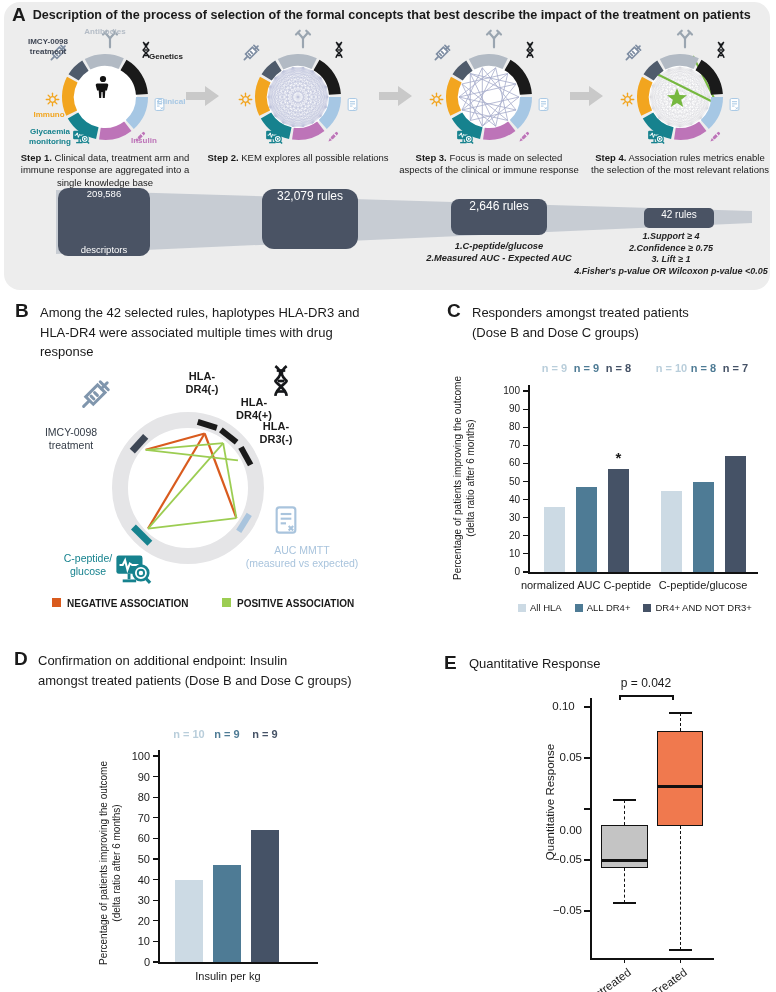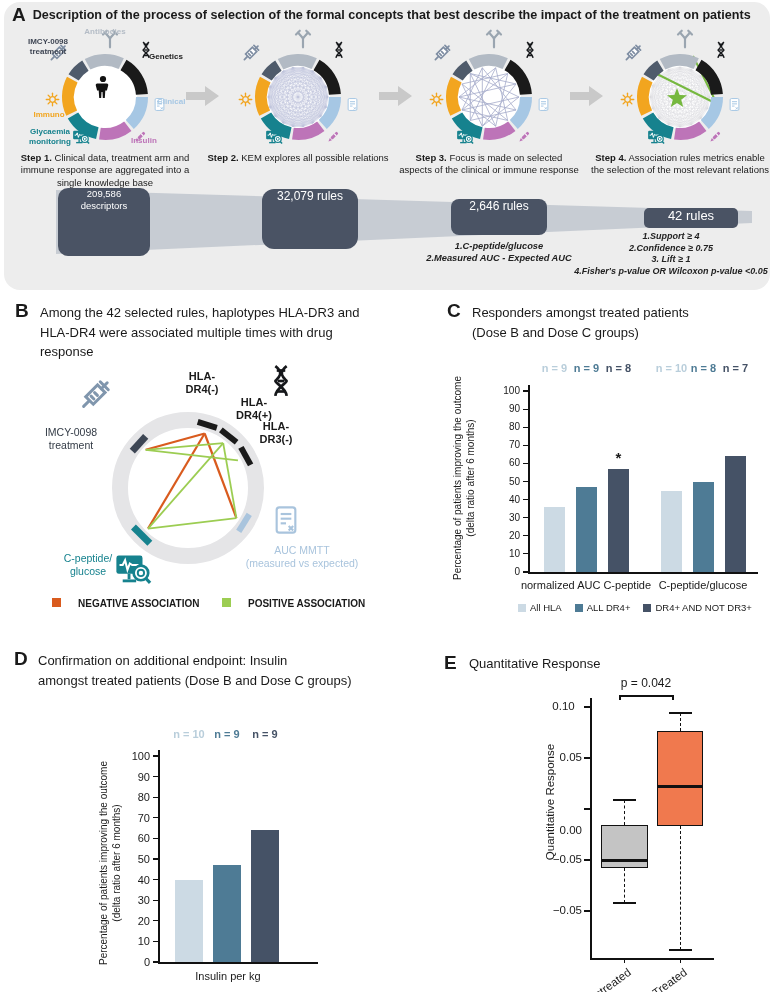--- a/index.html
+++ b/index.html
@@ -10,44 +10,44 @@
   #pA-bg{left:4px;top:2px;width:766px;height:288px;background:#ededed;border-radius:16px}
   #pA-title{left:12px;top:8px;width:756px;font-size:12.6px;font-weight:700;display:flex;align-items:flex-start;gap:7px}
   #pA-title .plabel{margin-top:-4px}
   #circles{left:0;top:0;width:776px;height:292px}
   .step-svg{position:absolute;top:28px;width:170px;height:134px}
   .arrow-svg{position:absolute;top:85px;width:34px;height:22px}
   .rlab{position:absolute;font-size:8px;font-weight:700;line-height:1.25;text-align:center}
   .cap{position:absolute;top:152px;width:182px;text-align:center;font-size:9.5px;line-height:1.3}
   #cap1{left:14px}#cap2{left:207px}#cap3{left:398px}#cap4{left:589px}
   #funnel-svg{left:4px;top:2px;width:766px;height:288px}
-  .fbox{position:absolute;background:#4a5364;color:#fff;display:flex;flex-direction:column;align-items:center;justify-content:flex-start;line-height:1.3;text-align:center}
+  .fbox{position:absolute;background:#4a5364;color:#fff;display:flex;flex-direction:column;align-items:center;justify-content:space-between;line-height:1.3;text-align:center}
   #fbox1{left:58px;top:188px;width:92px;height:68px;border-radius:10px;font-size:9.5px}
   #fbox2{left:262px;top:189px;width:96px;height:60px;border-radius:12px;font-size:12px}
   #fbox3{left:451px;top:199px;width:96px;height:36px;border-radius:8px;font-size:12px}
-  #fbox4{left:644px;top:208px;width:94px;height:20px;border-radius:5px;font-size:13px}
+  #fbox4{left:644px;top:208px;width:70px;height:20px;border-radius:5px;font-size:10px}
   .fnotes{position:absolute;font-style:italic;font-weight:600;font-size:9.3px;line-height:1.3;text-align:center;color:#222}
   #fnotes3{left:399px;top:240px;width:200px}
   #fnotes4{left:560px;top:231px;width:222px;font-size:9px}
   
   #pB-label{left:15px;top:300px}
   #pB-title{left:40px;top:303px;width:334px;font-size:13px;line-height:1.5}
   #bwrap{left:18px;top:362px;width:348px;height:244px}
   #bnet{position:absolute;left:0;top:0}
   .bnode{position:absolute;text-align:center;line-height:1.15}
   .bnode.hla{font-size:11px;font-weight:700}
   .bnode.soft{font-size:10.5px;font-weight:400;line-height:1.25}
   #bn-dr4neg{left:158px;top:8px;width:52px}
   #bn-dr4pos{left:212px;top:34px;width:48px}
   #bn-dr3neg{left:234px;top:58px;width:48px}
   #bn-treatment{left:18px;top:64px;width:70px;color:#333b46}
   #bn-auc{left:224px;top:182px;width:120px;color:#a9c4dd}
   #bn-cpep{left:40px;top:190px;width:60px;color:#16828e}
   .bicon{position:absolute}
-  .bleg{position:absolute;display:flex;gap:17px;font-size:10px;font-weight:700}
+  .bleg{position:absolute;display:flex;gap:6px;font-size:10px;font-weight:700}
   #bleg-neg{left:34px;top:236px}
   #bleg-pos{left:204px;top:236px}
   .legsq{display:inline-block;width:9px;height:9px}
   
   #pC-label{left:447px;top:300px}
   #pC-title{left:472px;top:303px;width:260px;font-size:13px;line-height:1.5}
   #chartC{left:440px;top:358px;width:336px;height:258px}
   #pD-label{left:14px;top:648px}
   #pD-title{left:38px;top:651px;width:380px;font-size:13px;line-height:1.5}
   #chartD{left:60px;top:698px;width:350px;height:294px}

